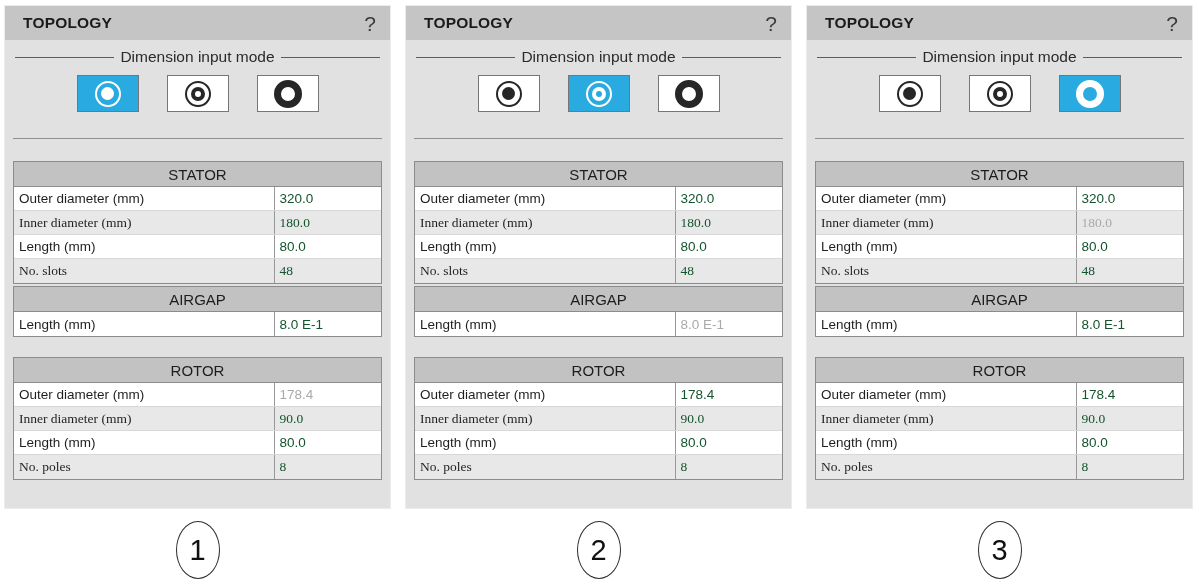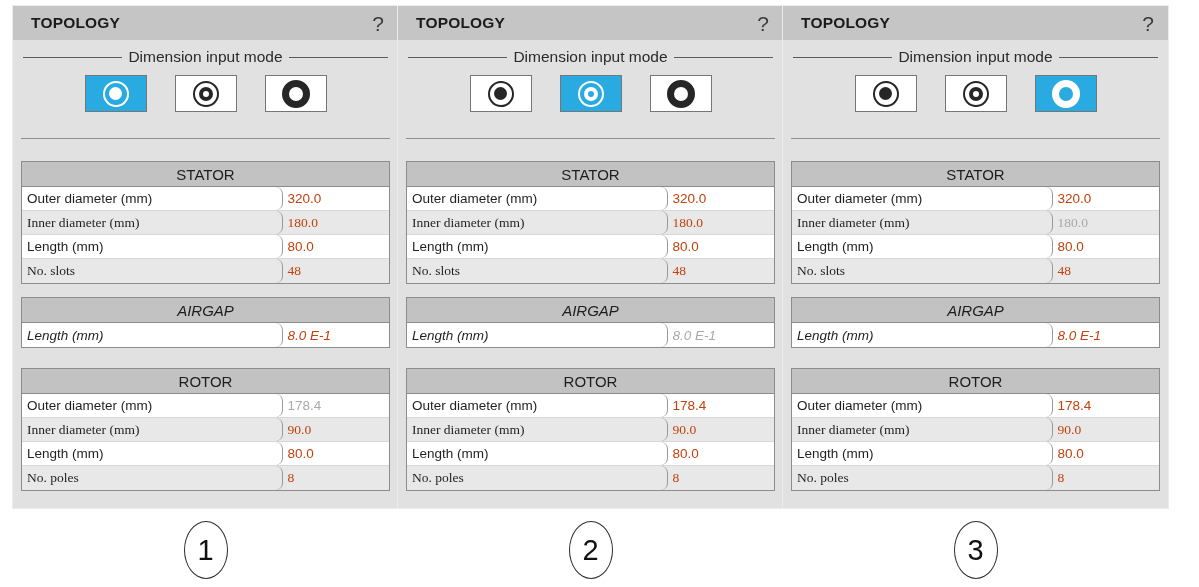--- a/index.html
+++ b/index.html
@@ -4,21 +4,22 @@
 <style>
   * { box-sizing: border-box; }
   body {
     margin: 0;
     background: #ffffff;
     font-family: "Liberation Sans", sans-serif;
     color: #1f1f1f;
   }
   .wrap {
     display: flex;
-    padding: 6px 5px 0 13px;
+    gap: 16px;
+    padding: 6px 5px 0 5px;
     width: 1199px;
   }
   .col {
     display: flex;
     flex-direction: column;
     align-items: center;
     width: 385px;
     flex: 0 0 385px;
   }
   .panel {
@@ -118,21 +119,21 @@
     background: #8f8f8f;
     margin: 26px 8px 0 8px;
   }
   .tbl {
     margin: 0 8px;
     border: 1px solid #8c8c8c;
     background: #ffffff;
     text-align: right;
   }
   .tbl.t-stator { margin-top: 22px; }
-  .tbl.t-airgap { margin-top: 13px; font-style: italic; }
+  .tbl.t-airgap { margin-top: 2px; }
   .tbl.t-rotor  { margin-top: 20px; }
   .tbl-header {
     height: 25px;
     background: #c2c2c2;
     border-bottom: 1px solid #8c8c8c;
     display: flex; align-items: center; justify-content: center;
     font-size: 15px;
     color: #1d1d1d;
   }
   .trow {
@@ -143,27 +144,26 @@
     background: #ffffff;
   }
   .trow:last-child { border-bottom: none; }
   .trow.alt { background: #e8e8e8; font-family: Liberation Serif, serif; }
   .tlabel {
     flex: 0 0 71%;
     display: flex; align-items: center;
     padding-left: 5px;
     border-right: 1px solid #989898;
     color: #1f1f1f;
-    border-radius: 7px;
   }
   .tvalue {
     flex: 1;
     display: flex; align-items: center;
     padding-left: 5px;
-    color: #c2410c;
+    color: #14532d;
   }
   .tvalue.disabled { color: #a9a9a9; }
   .badge {
     width: 44px;
     height: 58px;
     margin-top: 13px;
     border: 1px solid #2c2c2c;
     border-radius: 50%;
     background: #ffffff;
     display: flex; align-items: center; justify-content: center;

